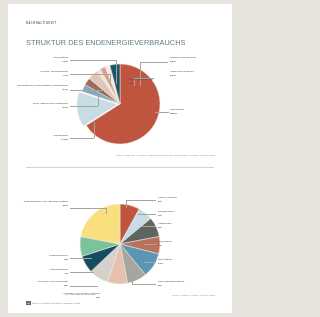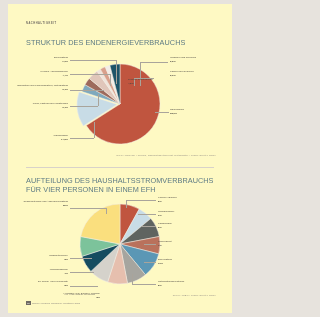--- a/index.html
+++ b/index.html
@@ -5,21 +5,21 @@
   html,body{margin:0;padding:0;}
   body{
     width:240px;height:317px;overflow:hidden;
     background:#e7e3dd;
     font-family:"Liberation Sans", sans-serif;
     -webkit-font-smoothing:antialiased;
   }
   .page{
     position:absolute;left:8px;top:4px;
     width:224px;height:309px;
-    background:#fef9c3;
+    background:#ffffff;
   }
   .inner{position:absolute;left:0;top:0;width:224px;height:309px;}
 
   .kicker{
     position:absolute;left:18px;top:18px;
     font-size:2.6px;letter-spacing:.55px;
     color:#6f6a63;text-transform:uppercase;font-weight:700;
   }
 
   .h-title{
@@ -149,24 +149,20 @@
     <div class="lbl r" style="left:162px;top:52px;width:52px;">
       <span class="t">Raumwärme</span>
       <span class="v">68,0%</span>
     </div>
   </div>
 
   <div class="src" style="left:104px;top:150px;width:104px;text-align:right;">Quelle: Schlesw. / Technik, Nachhaltigkeitsbericht Wirtschaftsv. / Grafik: Sheltex GmbH</div>
 
   <div class="rule" style="top:163px;"></div>
 
-  <div class="h-title" style="top:172px;">
-    <span class="l1">AUFTEILUNG DES HAUSHALTSSTROMVERBRAUCHS</span>
-    <span class="l2">FÜR VIER PERSONEN IN EINEM EFH</span>
-  </div>
 
   <div class="chart" style="left:0;top:192px;width:224px;height:100px;">
 
     <svg id="pie-two" width="224" height="100" viewBox="0 0 224 100" style="position:absolute;left:0;top:0;">
           <path d="M 112 48 L 112 8 A 40 40 0 0 1 131.2701469640686 12.947732798245454 Z" fill="#c0553f" stroke="#f0ece6" stroke-width="0.5"></path>
           <path d="M 112 48 L 131.2701469640686 12.947732798245454 A 40 40 0 0 1 142.82052971103155 22.503040410052414 Z" fill="#c8dce6" stroke="#f0ece6" stroke-width="0.5"></path>
           <path d="M 112 48 L 142.82052971103155 22.503040410052414 A 40 40 0 0 1 151.29149002914755 40.50474741657102 Z" fill="#5f6460" stroke="#f0ece6" stroke-width="0.5"></path>
           <path d="M 112 48 L 151.29149002914755 40.50474741657102 A 40 40 0 0 1 150.74332644514524 57.947595486594196 Z" fill="#b9715c" stroke="#f0ece6" stroke-width="0.5"></path>
           <path d="M 112 48 L 150.74332644514524 57.947595486594196 A 40 40 0 0 1 137.49695958994758 78.82052971103157 Z" fill="#5b97b5" stroke="#f0ece6" stroke-width="0.5"></path>
           <path d="M 112 48 L 137.49695958994758 78.82052971103157 A 40 40 0 0 1 119.49525258342898 87.29149002914755 Z" fill="#a6a59f" stroke="#f0ece6" stroke-width="0.5"></path>

